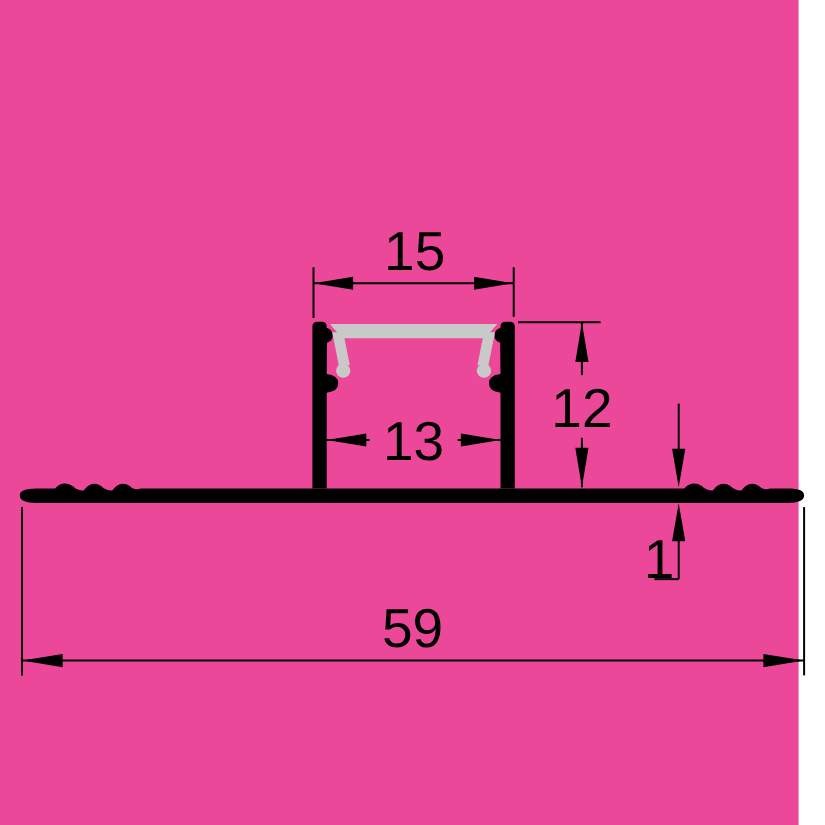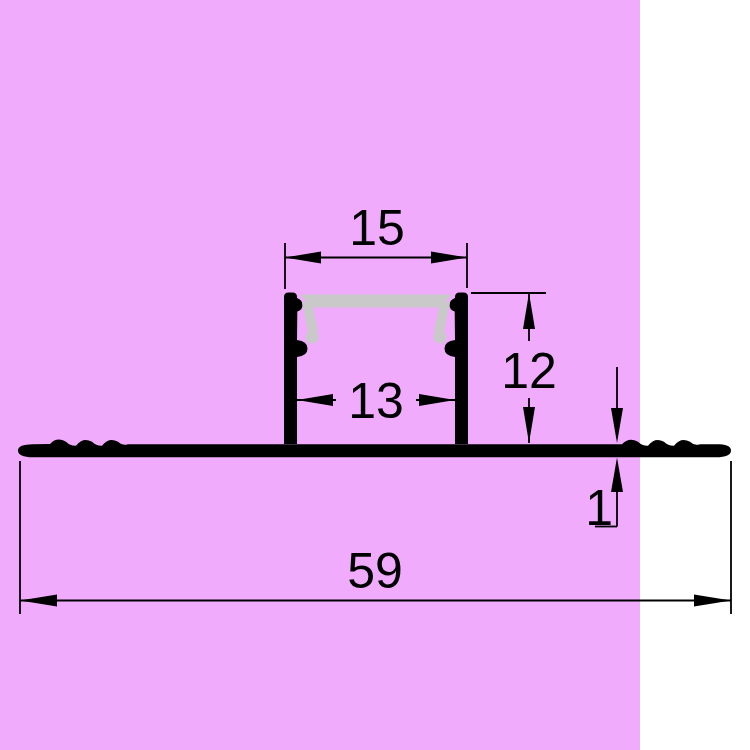--- a/index.html
+++ b/index.html
@@ -5,24 +5,24 @@
   html, body {
     margin: 0;
     padding: 0;
     background: #ffffff;
     width: 750px;
     height: 750px;
     overflow: hidden;
     font-family: "Liberation Sans", sans-serif;
   }
   .drawing-wrap {
-    width: 640px;
+    width: 726px;
     height: 750px;
     position: relative;
-    background: #f0abfc;
+    background: #ec4899;
   }
   svg { display: block; }
   .dim-text {
     font-family: "Liberation Sans", "DejaVu Sans", sans-serif;
     font-size: 50px;
     fill: #000000;
   }
   .dimline {
     stroke: #000000;
     stroke-width: 1.8;

